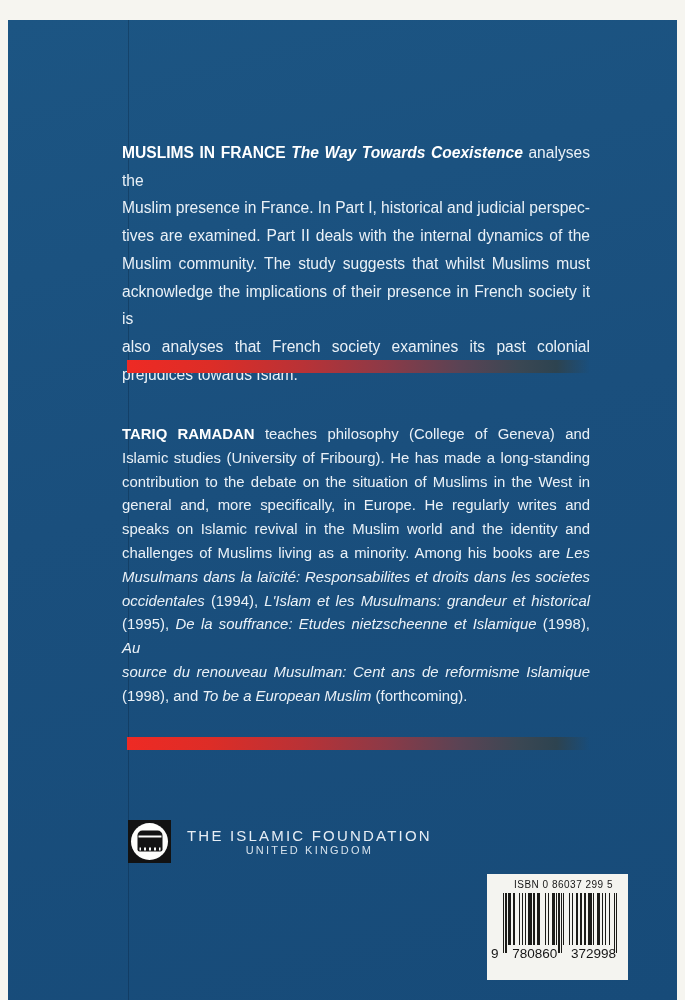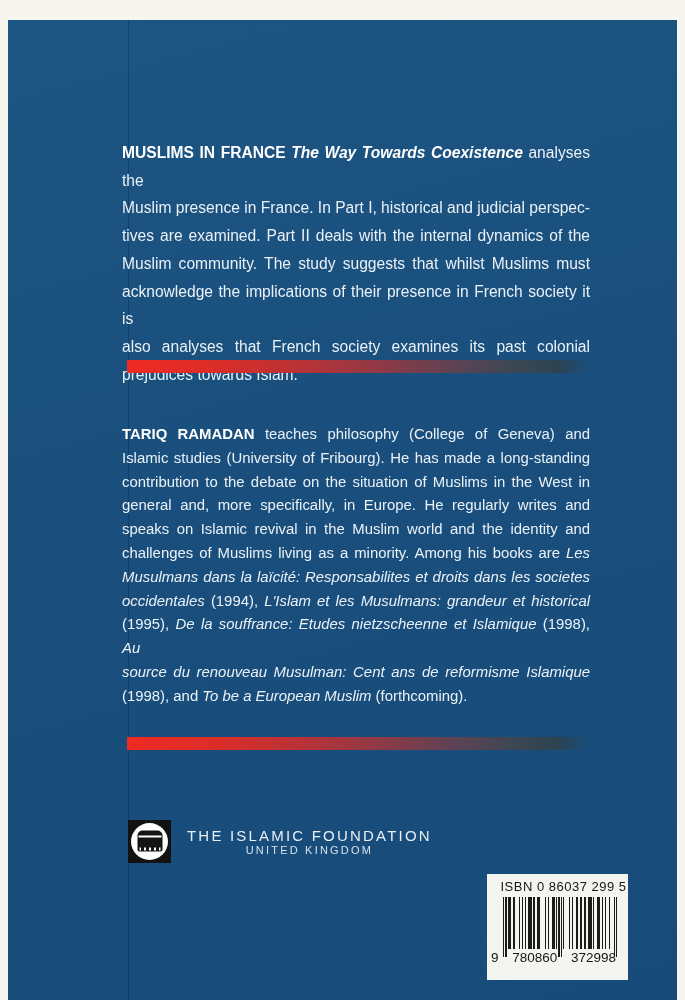--- a/index.html
+++ b/index.html
@@ -76,21 +76,21 @@
   .pub-country{
     color:#d6e2ec;font-size:11px;letter-spacing:2.2px;
   }
   
   .barcode-box{
     position:absolute;left:479px;top:854px;width:141px;height:106px;
     background:#f4f4f0;box-sizing:border-box;
     padding:5px 0 0 0;
   }
   .isbn-label{
-    color:#161616;font-size:13px;letter-spacing:0.5px;
+    color:#161616;font-size:10px;letter-spacing:0.5px;
     text-align:center;white-space:nowrap;padding-left:12px;
   }
   .bars{
     display:flex;height:52px;margin:3px 10px 0 16px;
     align-items:flex-start;
   }
   .mod{flex:1 1 0;height:100%;}
   .mod.on{background:#1b1b18;}
   .mod.on.guard{height:calc(100% + 8px);}
   .ean-row{

